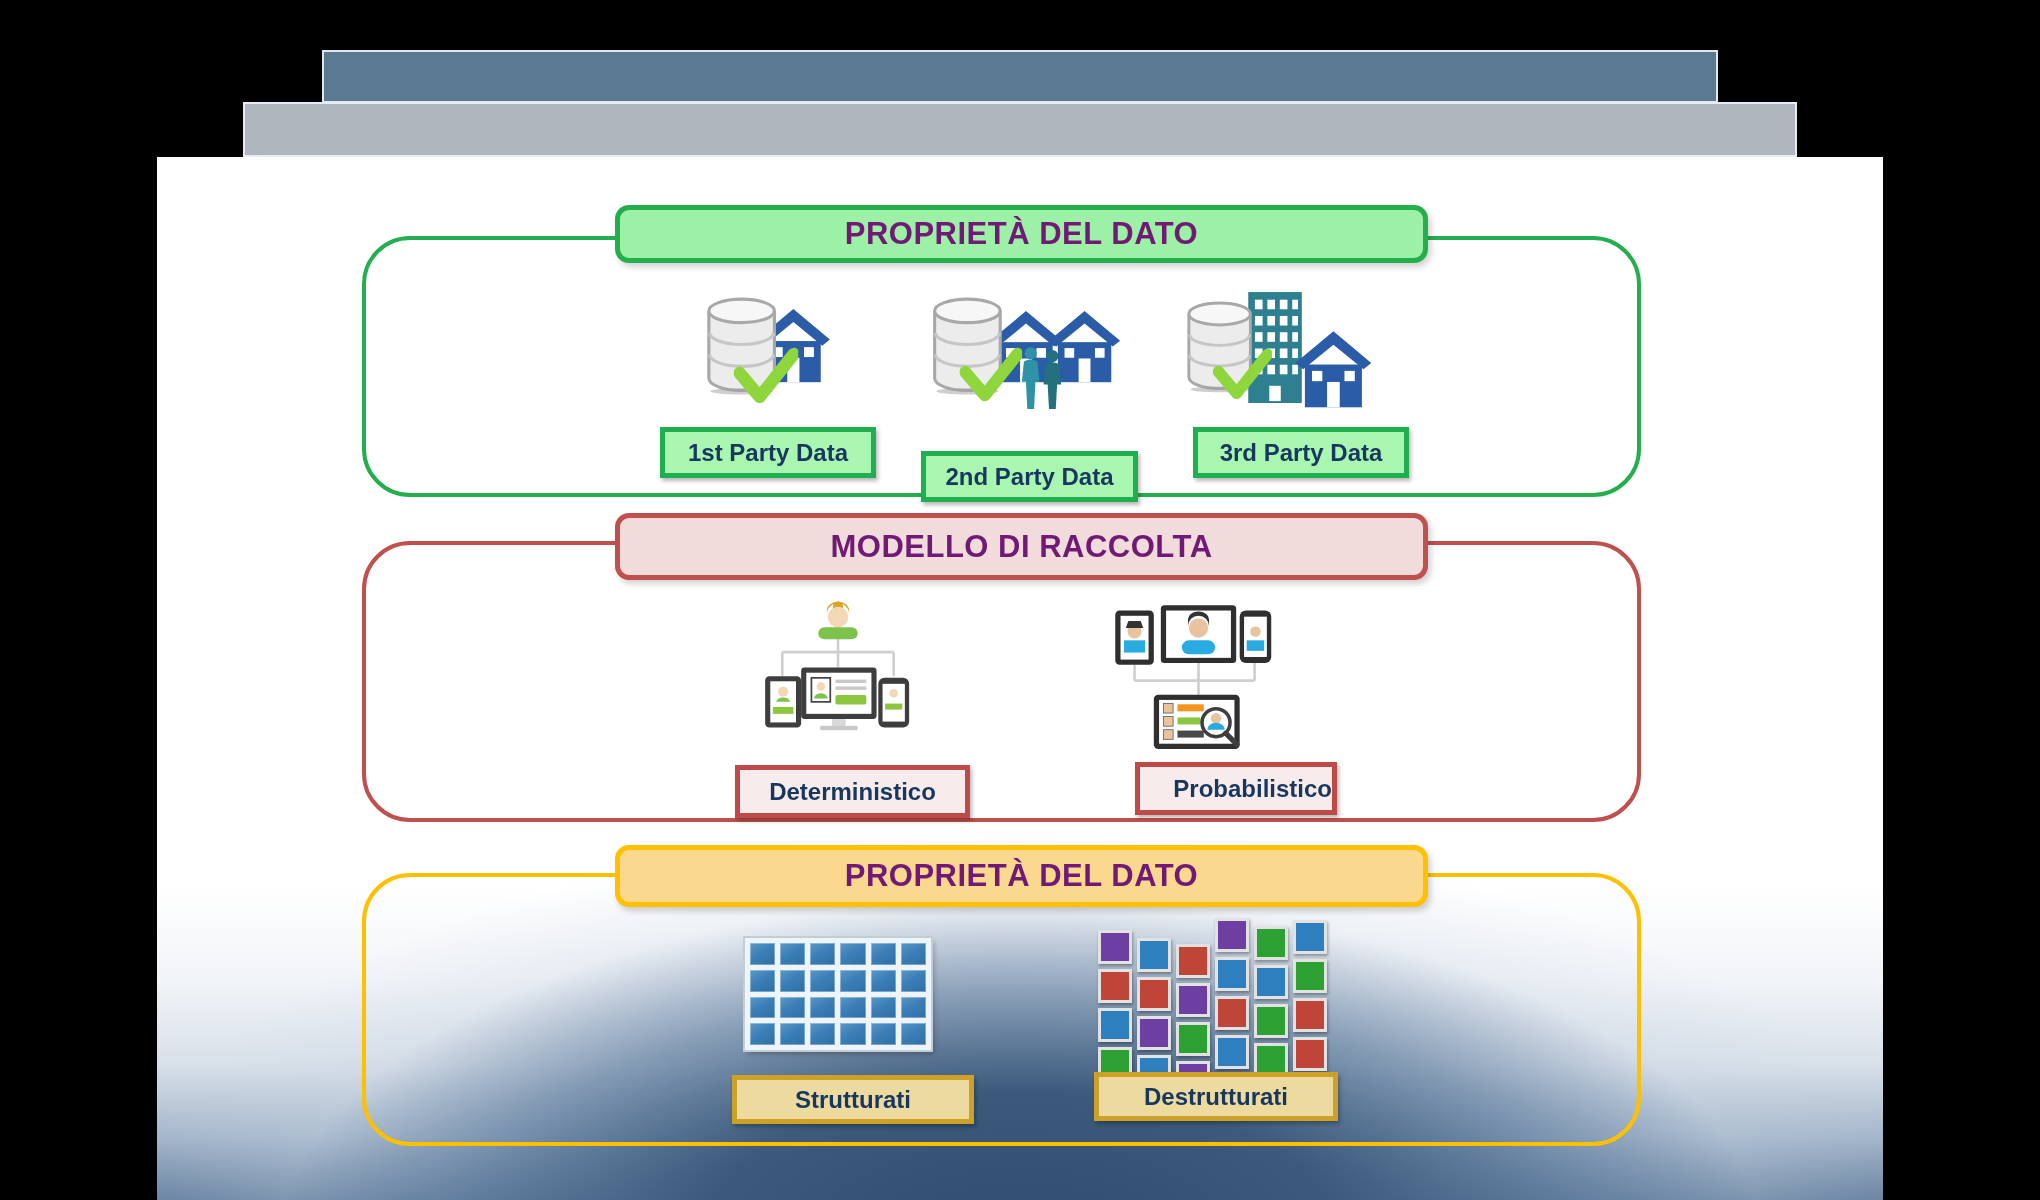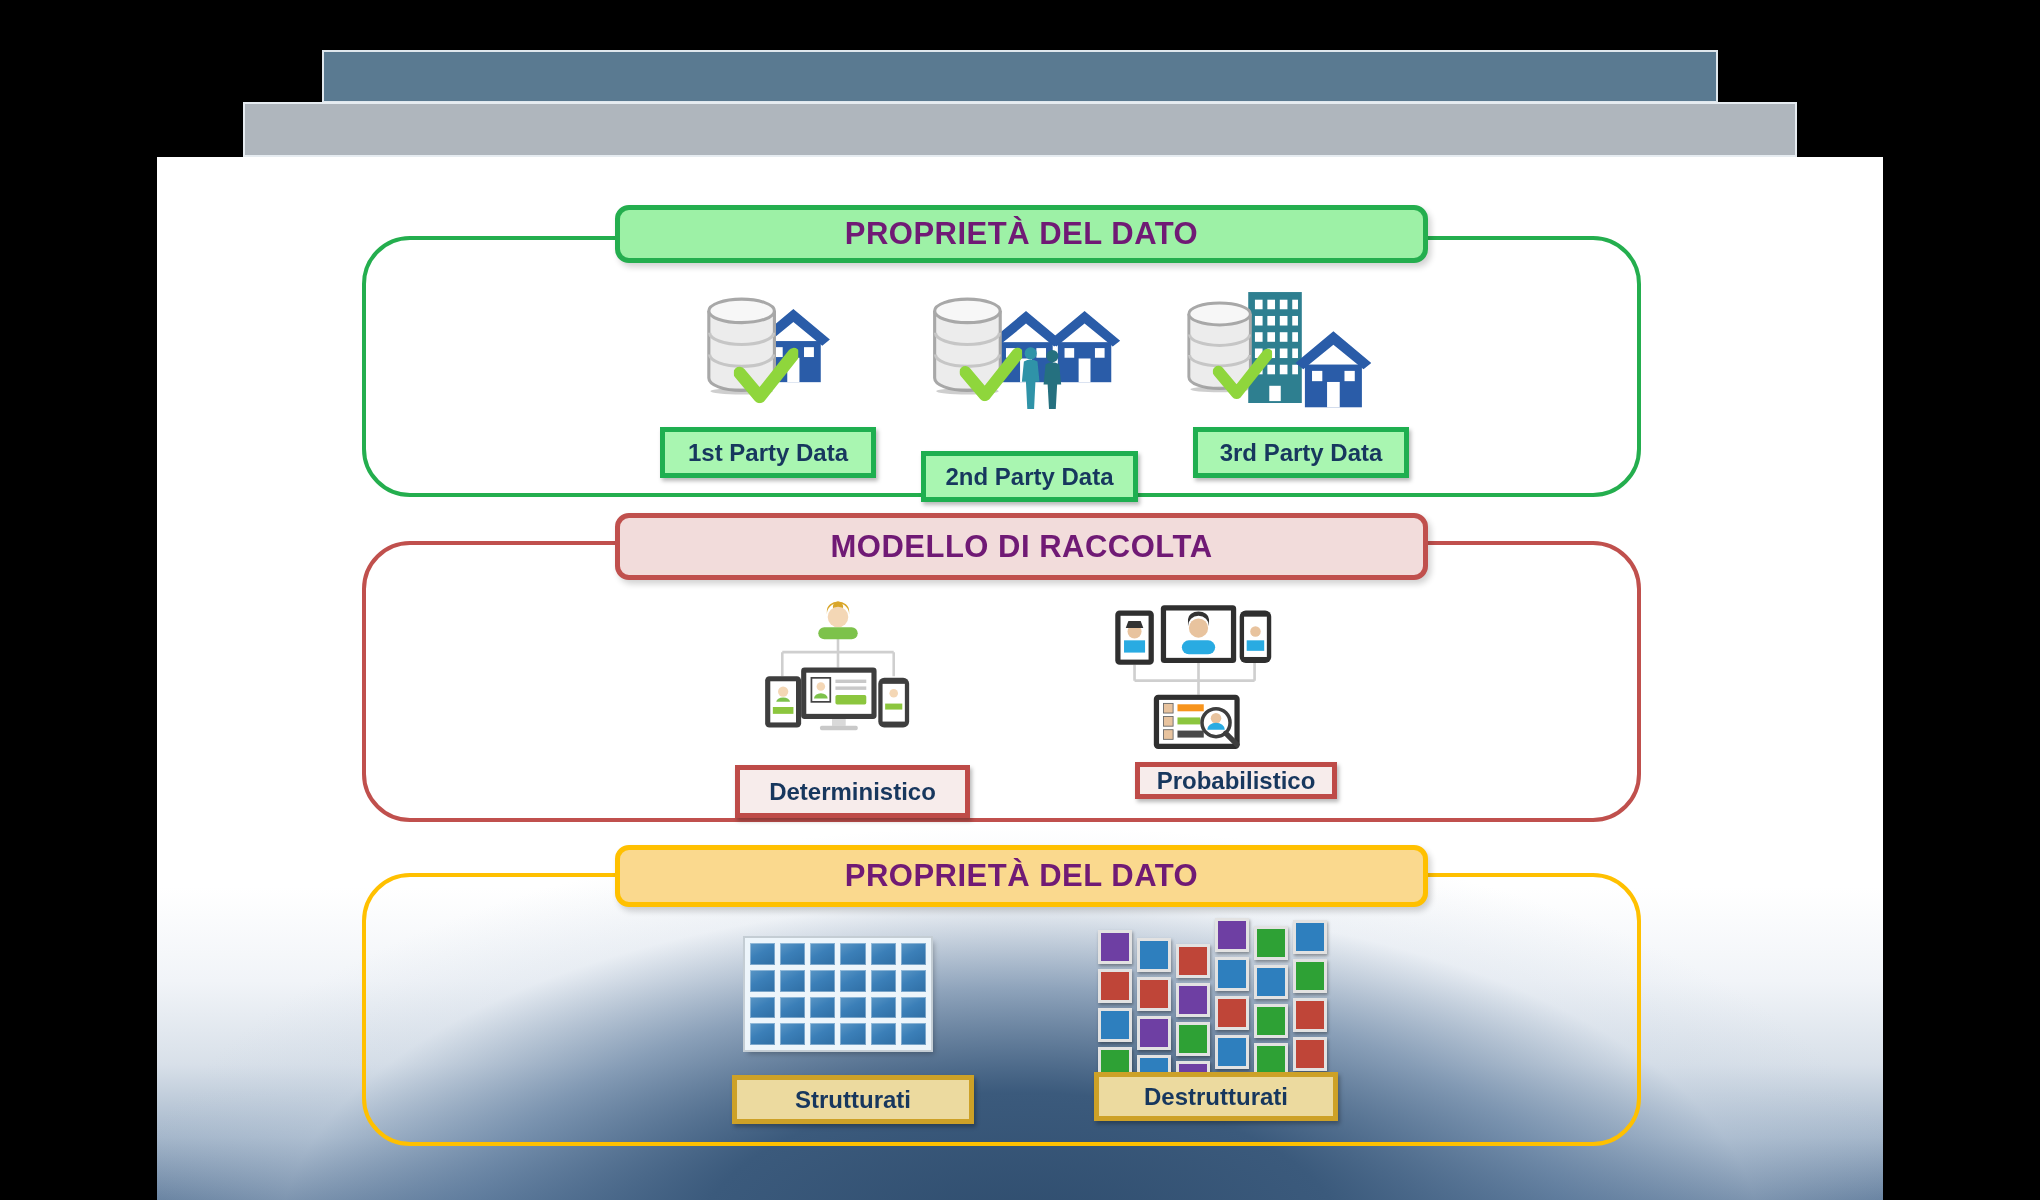--- a/index.html
+++ b/index.html
@@ -29,21 +29,21 @@
   
   .label{position:absolute;display:flex;align-items:center;justify-content:center;box-sizing:border-box;
     font-weight:bold;font-size:24px;color:#17375E;box-shadow:2px 3px 4px rgba(0,0,0,.28);}
   .label-green{background:#A9F6B1;border:5px solid #1FAF50;}
   .label-red{background:#F7ECEB;border:5px solid #BE4B48;}
   .label-yellow{background:#ECDA9F;border:5px solid #CDA127;}
   .lab-g1{left:660px;top:427px;width:216px;height:51px;}
   .lab-g2{left:921px;top:427px;width:217px;height:51px;margin-top:24px;}
   .lab-g3{left:1180px;top:427px;width:216px;height:51px;margin-left:13px;}
   .lab-r1{left:735px;top:765px;width:235px;height:53px;text-align:center;}
-  .lab-r2{left:1135px;top:762px;width:202px;height:37px;}
+  .lab-r2{left:1135px;top:762px;width:202px;height:53px;justify-content:flex-end;}
   .lab-y1{left:732px;top:1075px;width:242px;height:49px;}
   .lab-y2{left:1094px;top:1072px;width:244px;height:49px;}
   
   .icon{position:absolute;}
   .ic-g1{left:698px;top:290px;width:138px;height:122px;}
   .ic-g2{left:928px;top:290px;width:196px;height:122px;}
   .ic-g3{left:1183px;top:288px;width:188px;height:124px;}
   .ic-r1{left:748px;top:598px;width:180px;height:158px;}
   .ic-r2{left:1103px;top:598px;width:184px;height:160px;}
   

